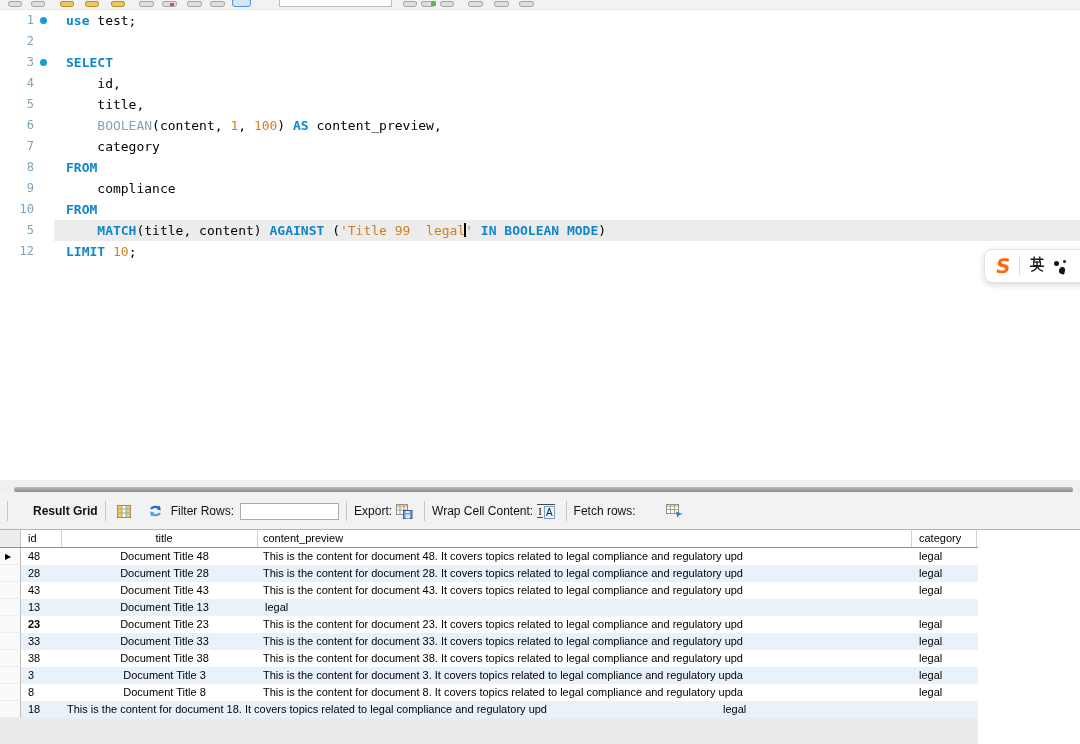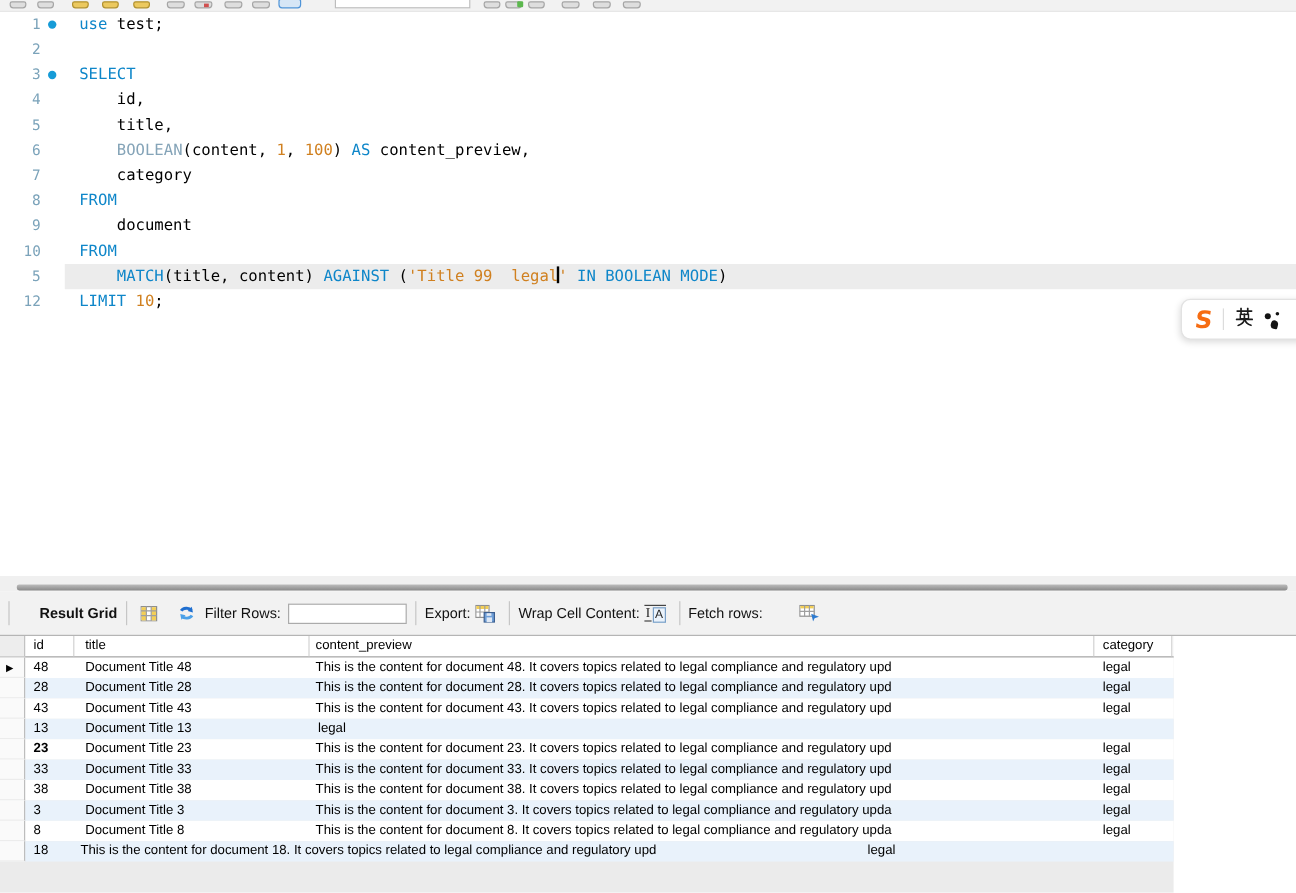--- a/index.html
+++ b/index.html
@@ -24,21 +24,21 @@
   #editor { position:absolute; top:10px; left:0; width:1080px; height:470px; background:#fff;
     font-family:"DejaVu Sans Mono", monospace; font-size:13px; }
   .ed-line { display:flex; height:21px; line-height:21px; }
   .ln { width:34px; text-align:right; color:#7ba3ba; font-size:12px; flex:none;
     font-family:"DejaVu Sans Mono", monospace; }
   .mk { width:20px; flex:none; position:relative; }
   .mk .dot { position:absolute; left:6px; top:7px; width:7px; height:7px; border-radius:50%;
     background:#169bd7; }
   .codearea { flex:1; padding-left:12px; white-space:pre; color:#000; }
   .ed-line.hl .codearea { background:#ececec; }
-  .seg-kw { color:#0e86c9; font-weight:normal; }
+  .seg-kw { color:#0e86c9; font-weight:bold; }
   .seg-fn { color:#85a4b8; }
   .seg-num, .seg-str { color:#d08020; }
   .seg-plain { color:#000; }
   .caret { display:inline-block; width:2px; height:14px; background:#000;
     vertical-align:-2px; margin:0 -1px; }
 
   
   #split-zone { position:absolute; top:480px; left:0; width:1080px; height:13px; background:#f0f0f0; }
   #split-bar { position:absolute; top:7px; left:14px; width:1059px; height:5px;
     background:linear-gradient(#bdbdbd,#8a8a8a); border-radius:2px; }
@@ -61,21 +61,21 @@
     background:#eaf2fb; padding:0 1px; margin-left:1px; }
 
   
   #grid { position:absolute; top:530px; left:0; width:978px; height:214px; background:#ebebeb;
     font-size:11px; color:#000; }
   .t-head { display:flex; height:18px; line-height:17px; background:#fff;
     border-bottom:1px solid #8f8f8f; }
   .h-cell { border-right:1px solid #d2d2d2; padding-left:7px; overflow:hidden; white-space:nowrap; }
   .h-gutter { width:21px; flex:none; background:#ededed; padding:0; border-right:1px solid #c2c2c2; }
   .w-id { width:41px; flex:none; }
-  .w-title { width:196px; flex:none; padding-left:9px; }
+  .w-title { width:196px; flex:none; padding-left:9px;text-align:center; }
   .w-prev { width:654px; flex:none; padding-left:5px; }
   .w-cat { width:65px; flex:none; }
   .t-row { display:flex; height:17px; line-height:17px; background:#fff; }
   .t-row.stripe { background:#e9f2fb; }
   .c-gutter { width:21px; flex:none; background:#fafafa; border-right:1px solid #bdbdbd;
     border-bottom:1px solid #ececec; position:relative; }
   .row-arrow { position:absolute; left:5px; top:0; font-size:8px; line-height:17px; color:#000; }
   .t-cell { overflow:hidden; white-space:nowrap; }
 
   
@@ -155,21 +155,21 @@
       <span class="codearea"><span class="seg-plain">    category</span></span>
     </div>
     <div class="ed-line">
       <span class="ln">8</span>
       <span class="mk"></span>
       <span class="codearea"><span class="seg-kw">FROM</span></span>
     </div>
     <div class="ed-line">
       <span class="ln">9</span>
       <span class="mk"></span>
-      <span class="codearea"><span class="seg-plain">    document</span></span>
+      <span class="codearea"><span class="seg-plain">    compliance</span></span>
     </div>
     <div class="ed-line">
       <span class="ln">10</span>
       <span class="mk"></span>
       <span class="codearea"><span class="seg-kw">FROM</span></span>
     </div>
     <div class="ed-line hl">
       <span class="ln">5</span>
       <span class="mk"></span>
       <span class="codearea"><span class="seg-plain">    </span><span class="seg-kw">MATCH</span><span class="seg-plain">(title, content) </span><span class="seg-kw">AGAINST</span><span class="seg-plain"> (</span><span class="seg-str">'Title 99  legal</span><span class="caret"></span><span class="seg-str">'</span><span class="seg-plain"> </span><span class="seg-kw">IN BOOLEAN MODE</span><span class="seg-plain">)</span></span>

